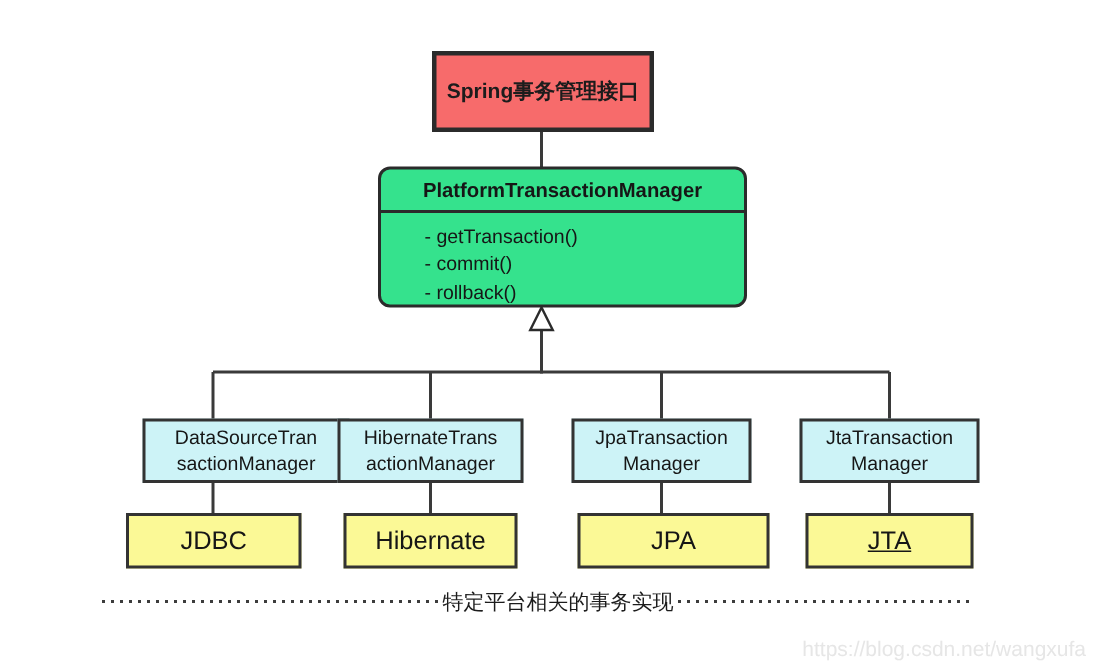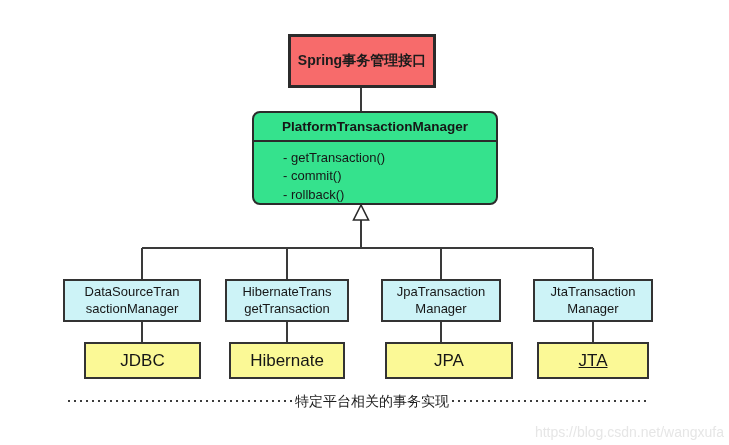--- a/index.html
+++ b/index.html
@@ -70,21 +70,21 @@
     line-height: 1.3;
     color: #161616;
   }
   .impl-box {
     top: 342px; height: 37px;
     background: #fbf996;
     border: 2px solid #333333;
     font-size: 17px;
     color: #161616;
   }
-  .m0 { left: 63px;  width: 138px; align-items: center; }
+  .m0 { left: 95px;  width: 138px; align-items: center; }
   .m1 { left: 225px; width: 124px; }
   .m2 { left: 381px; width: 120px; }
   .m3 { left: 533px; width: 120px; }
   .i0 { left: 84px;  width: 117px; }
   .i1 { left: 229px; width: 116px; }
   .i2 { left: 385px; width: 128px; }
   .i3 { left: 537px; width: 112px; text-decoration: underline; }
   .dotted-line {
     position: absolute;
     left: 68px; top: 400px;
@@ -149,21 +149,21 @@
 
   <div class="box manager-box m0">
     <div>
       <div>DataSourceTran</div>
       <div>sactionManager</div>
     </div>
   </div>
   <div class="box manager-box m1">
     <div>
       <div>HibernateTrans</div>
-      <div>getTransaction</div>
+      <div>actionManager</div>
     </div>
   </div>
   <div class="box manager-box m2">
     <div>
       <div>JpaTransaction</div>
       <div>Manager</div>
     </div>
   </div>
   <div class="box manager-box m3">
     <div>

